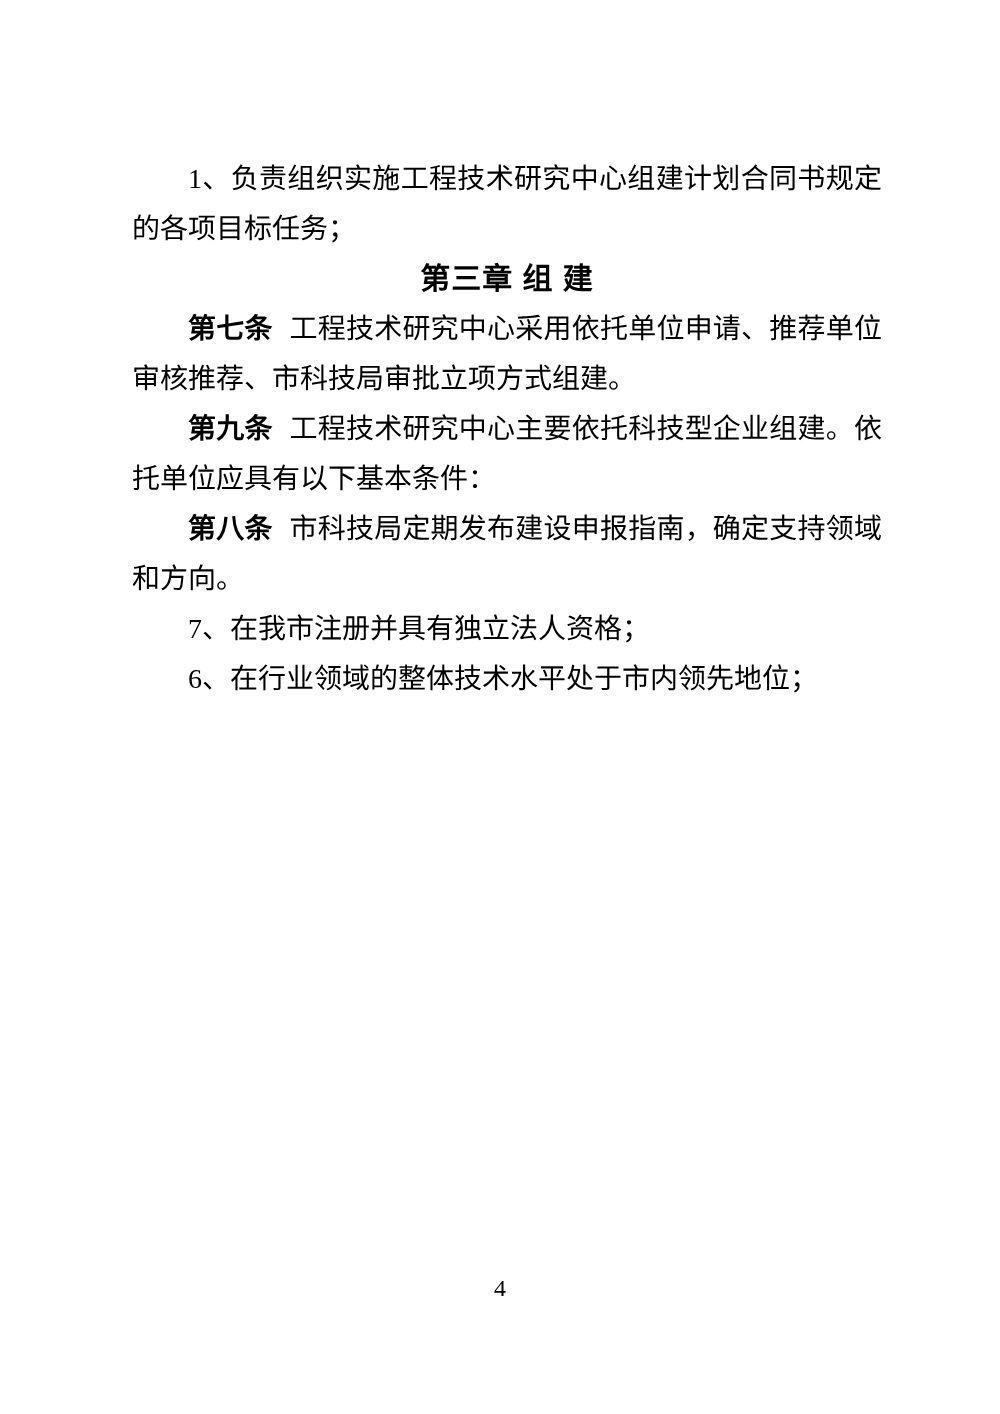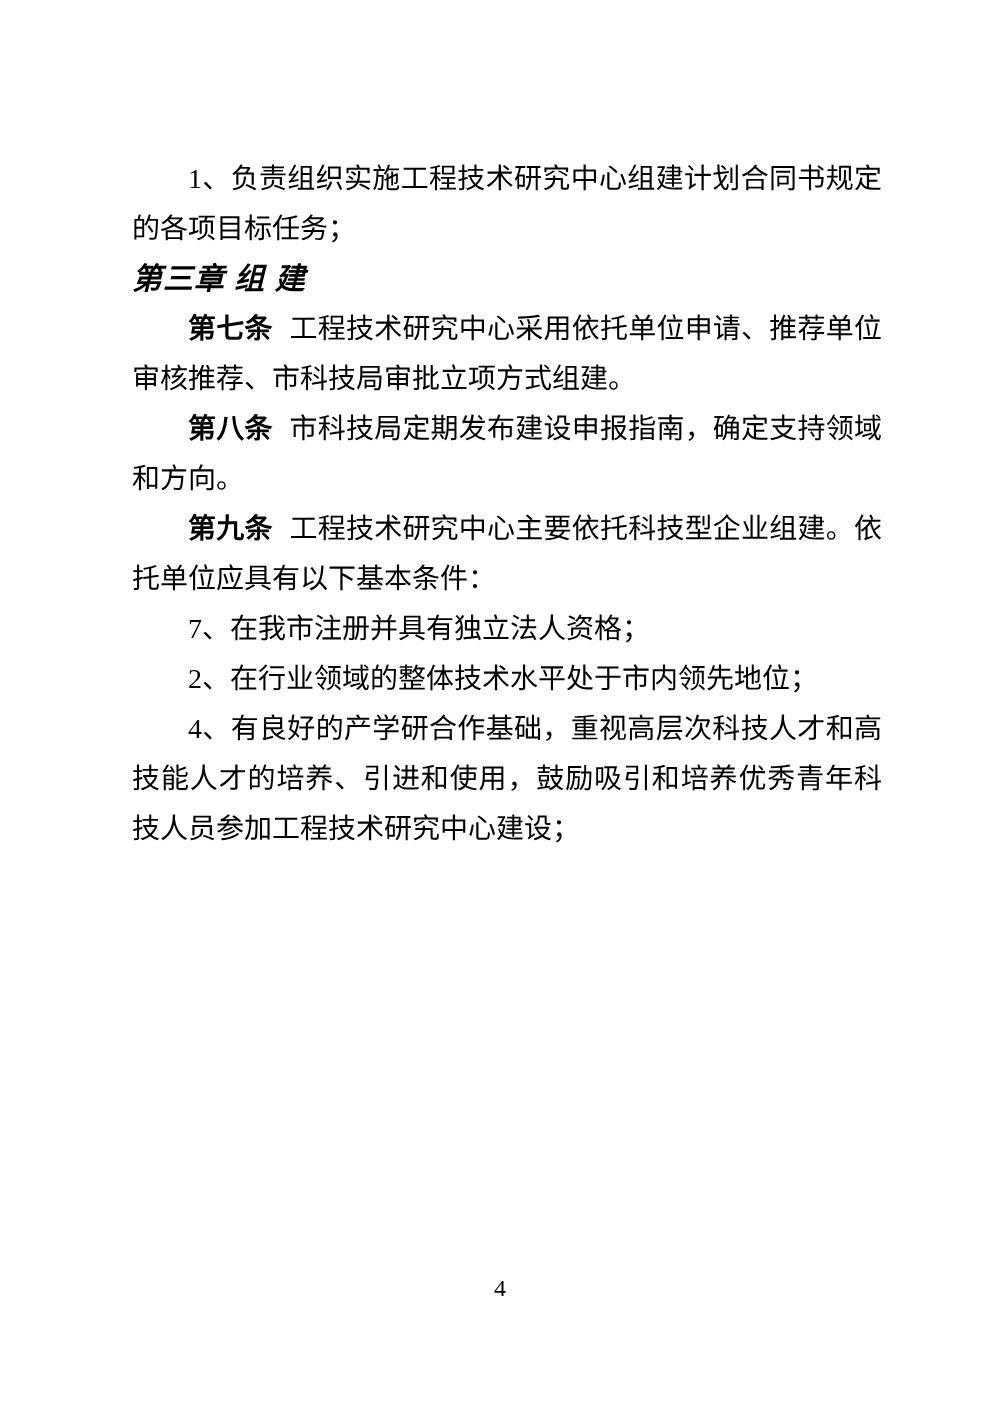--- a/index.html
+++ b/index.html
@@ -32,24 +32,23 @@
     padding: 0;
     text-indent: 2em;
   }
   .chapter {
     margin: 0;
     padding: 0;
     font-family: "Liberation Sans", "DejaVu Sans", sans-serif;
     font-weight: bold;
     font-size: 30px;
     line-height: 50px;
-    text-align: left;
+    text-align: center;
     text-indent: 0;
     letter-spacing: 1px;
-    font-style: italic;
   }
   .article-label {
     font-family: Liberation Sans, sans-serif;
     font-weight: bold;
     margin-right: 0.6em;
   }
   .page-number {
     position: absolute;
     top: 1274px;
     left: 0;
@@ -68,27 +67,26 @@
   <div class="doc-body">
 
     <p class="para">1、负责组织实施工程技术研究中心组建计划合同书规定的各项目标任务；</p>
 
 
 
     <h2 class="chapter">第三章 组 建</h2>
 
     <p class="para"><span class="article-label">第七条</span><span>工程技术研究中心采用依托单位申请、推荐单位审核推荐、市科技局审批立项方式组建。</span></p>
 
+    <p class="para"><span class="article-label">第九条</span><span>工程技术研究中心主要依托科技型企业组建。依托单位应具有以下基本条件：</span></p>
+
     <p class="para"><span class="article-label">第八条</span><span>市科技局定期发布建设申报指南，确定支持领域和方向。</span></p>
-
-    <p class="para"><span class="article-label">第九条</span><span>工程技术研究中心主要依托科技型企业组建。依托单位应具有以下基本条件：</span></p>
 
     <p class="para">7、在我市注册并具有独立法人资格；</p>
 
-    <p class="para">2、在行业领域的整体技术水平处于市内领先地位；</p>
+    <p class="para">6、在行业领域的整体技术水平处于市内领先地位；</p>
 
 
-    <p class="para">4、有良好的产学研合作基础，重视高层次科技人才和高技能人才的培养、引进和使用，鼓励吸引和培养优秀青年科技人员参加工程技术研究中心建设；</p>
 
   </div>
 
   <div class="page-number">4</div>
 </div>
 
 </body></html>

